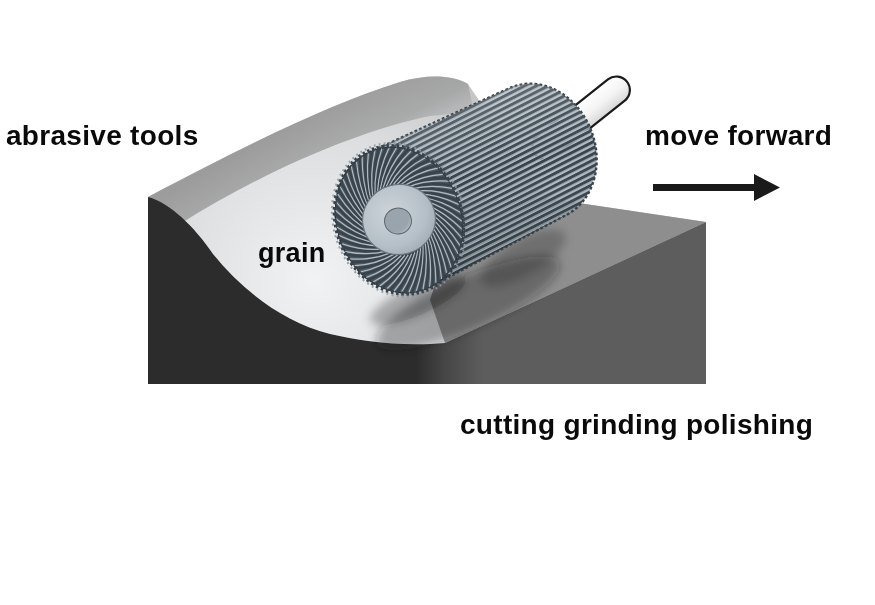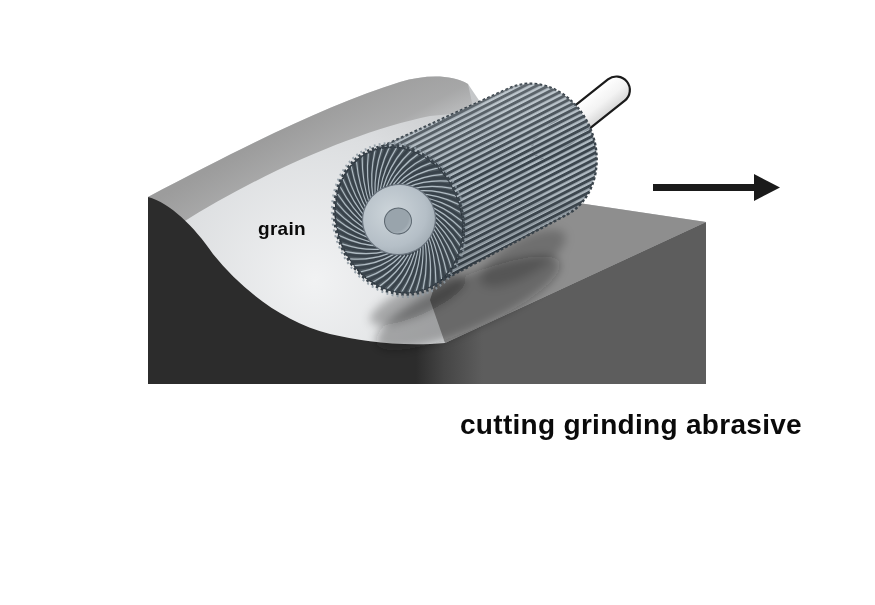--- a/index.html
+++ b/index.html
@@ -1,21 +1,21 @@
 <!DOCTYPE html>
 <html><head>
 <meta charset="utf-8">
 <style>
   html,body{margin:0;padding:0;background:#fff;}
   .stage{position:relative;width:875px;height:605px;overflow:hidden;background:#fff;
          font-family:"Liberation Sans",sans-serif;}
   .stage svg{position:absolute;left:0;top:0;}
   .label{position:absolute;font-weight:700;font-size:28px;color:#0a0a0a;
          white-space:nowrap;letter-spacing:.3px;line-height:1.05;}
-  .label.small{font-size:19px;}
+  .label.small{font-size:27px;margin-top:20px;}
 </style>
 </head>
 <body>
 
 <div class="stage">
 
 <svg width="875" height="605" viewBox="0 0 875 605">
   <defs>
     <radialGradient id="grooveGrad" gradientUnits="userSpaceOnUse" cx="315" cy="280" r="265">
       <stop offset="0" stop-color="#f1f2f3"></stop>
@@ -210,16 +210,18 @@
 
   <ellipse cx="399" cy="219.5" rx="36.5" ry="35" transform="rotate(-15 399 219.5)" fill="url(#hubGrad)" stroke="#6c7680" stroke-width="1.2"></ellipse>
   <ellipse cx="398" cy="221" rx="13.5" ry="13" transform="rotate(-15 398 221)" fill="url(#holeGrad)" stroke="#5a656e" stroke-width="1"></ellipse>
 
   <g>
     <line x1="653" y1="187.5" x2="757" y2="187.5" stroke-width="7" stroke="#1a1a1a"></line>
     <polygon points="754,174 780,187.5 754,201" fill="#1a1a1a"></polygon>
   </g>
 </svg>
 
+<div class="label" style="left:6px;top:121px">abrasive tools</div>
 <div class="label small" style="left:258px;top:219px">grain</div>
-<div class="label" style="left:460px;top:410px">cutting grinding abrasive</div>
+<div class="label" style="left:645px;top:121px">move forward</div>
+<div class="label" style="left:460px;top:410px">cutting grinding polishing</div>
 
 </div>
 
 </body></html>

